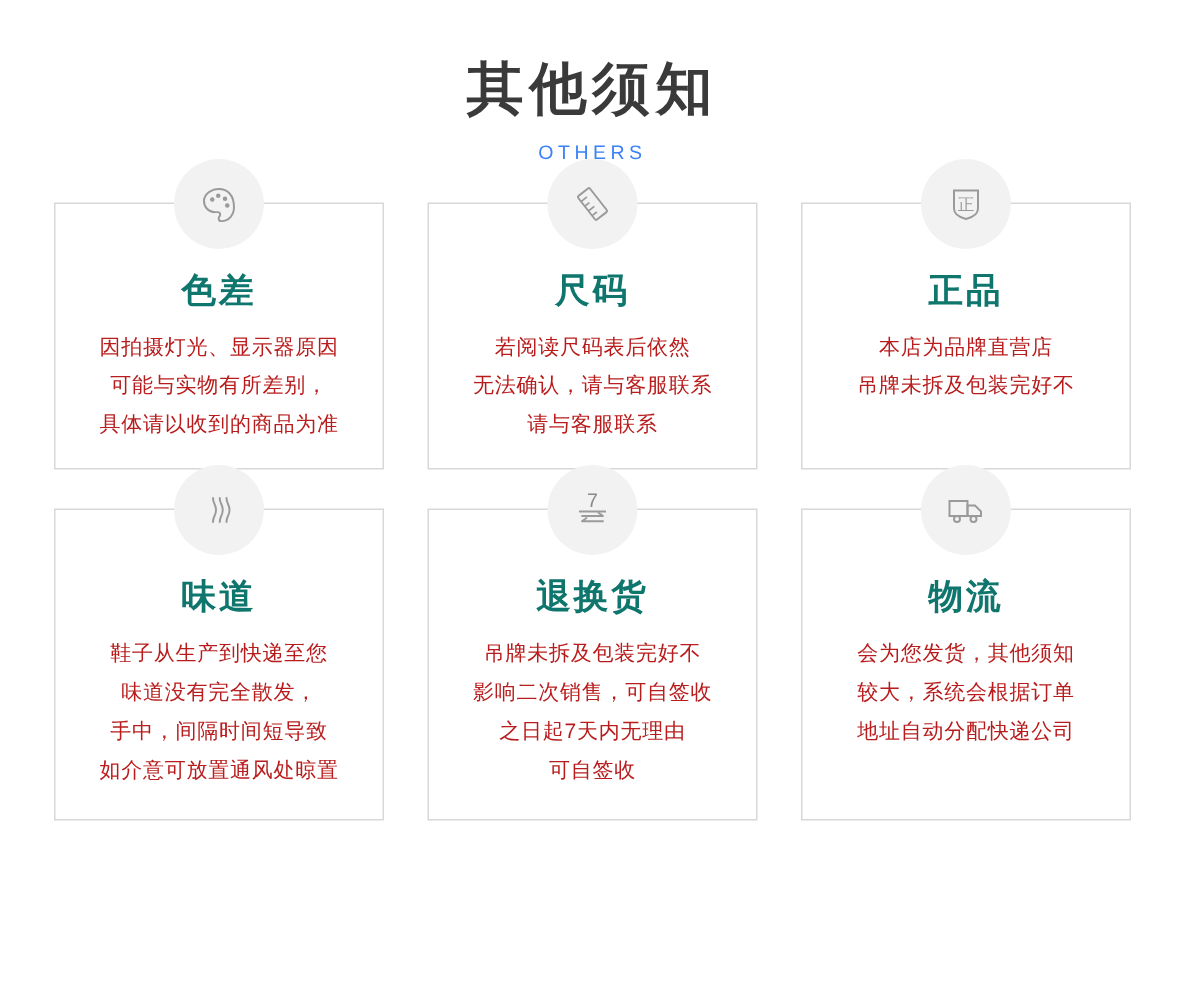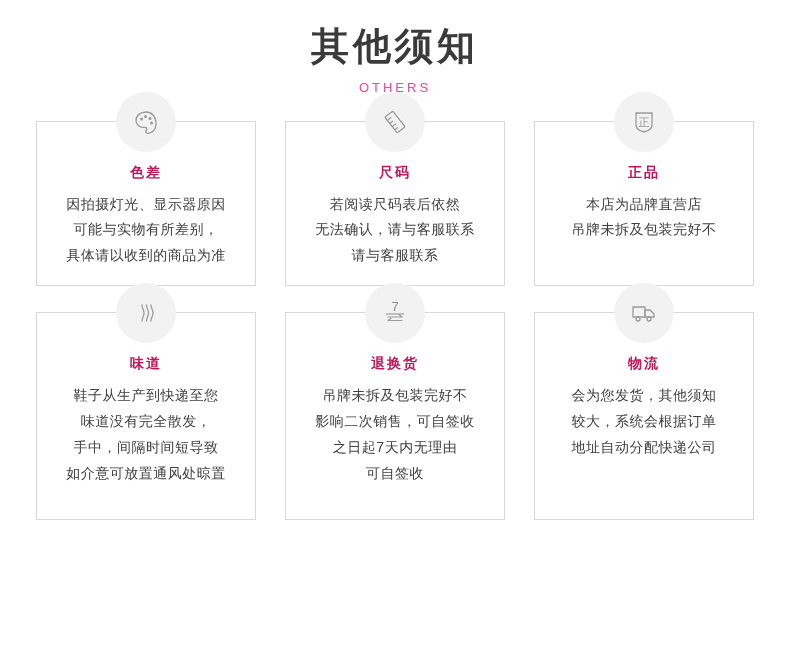--- a/index.html
+++ b/index.html
@@ -15,32 +15,32 @@
     overflow: hidden;
   }
   .page {
     width: 790px;
     height: 663px;
     position: relative;
     box-sizing: border-box;
   }
   .header {
     text-align: center;
-    padding-top: 24px;
+    padding-top: 38px;
   }
   .header .title-cn {
     font-size: 38px;
     font-weight: bold;
     color: #3a3a3a;
     letter-spacing: 4px;
     line-height: 1.2;
   }
   .header .title-en {
     font-size: 13px;
-    color: #ec4899;
+    color: #3b82f6;
     letter-spacing: 3px;
     margin-top: 10px;
   }
   .grid {
     margin-top: 26px;
     padding: 0 36px;
     display: flex;
     flex-wrap: wrap;
     justify-content: space-between;
   }
@@ -67,29 +67,29 @@
     border-radius: 50%;
     background: #f2f2f2;
     display: flex;
     align-items: center;
     justify-content: center;
   }
   .icon-badge svg {
     display: block;
   }
   .card-title {
-    font-size: 14px;
+    font-size: 23px;
     font-weight: bold;
-    color: #be185d;
+    color: #0f766e;
     letter-spacing: 2px;
     margin-bottom: 10px;
   }
   .card-body {
     font-size: 14px;
-    color: #404040;
+    color: #b91c1c;
     line-height: 1.85;
     letter-spacing: 0.5px;
   }
   .card-body .line {
     display: block;
     white-space: nowrap;
   }
 </style>
 </head>
 <body>

